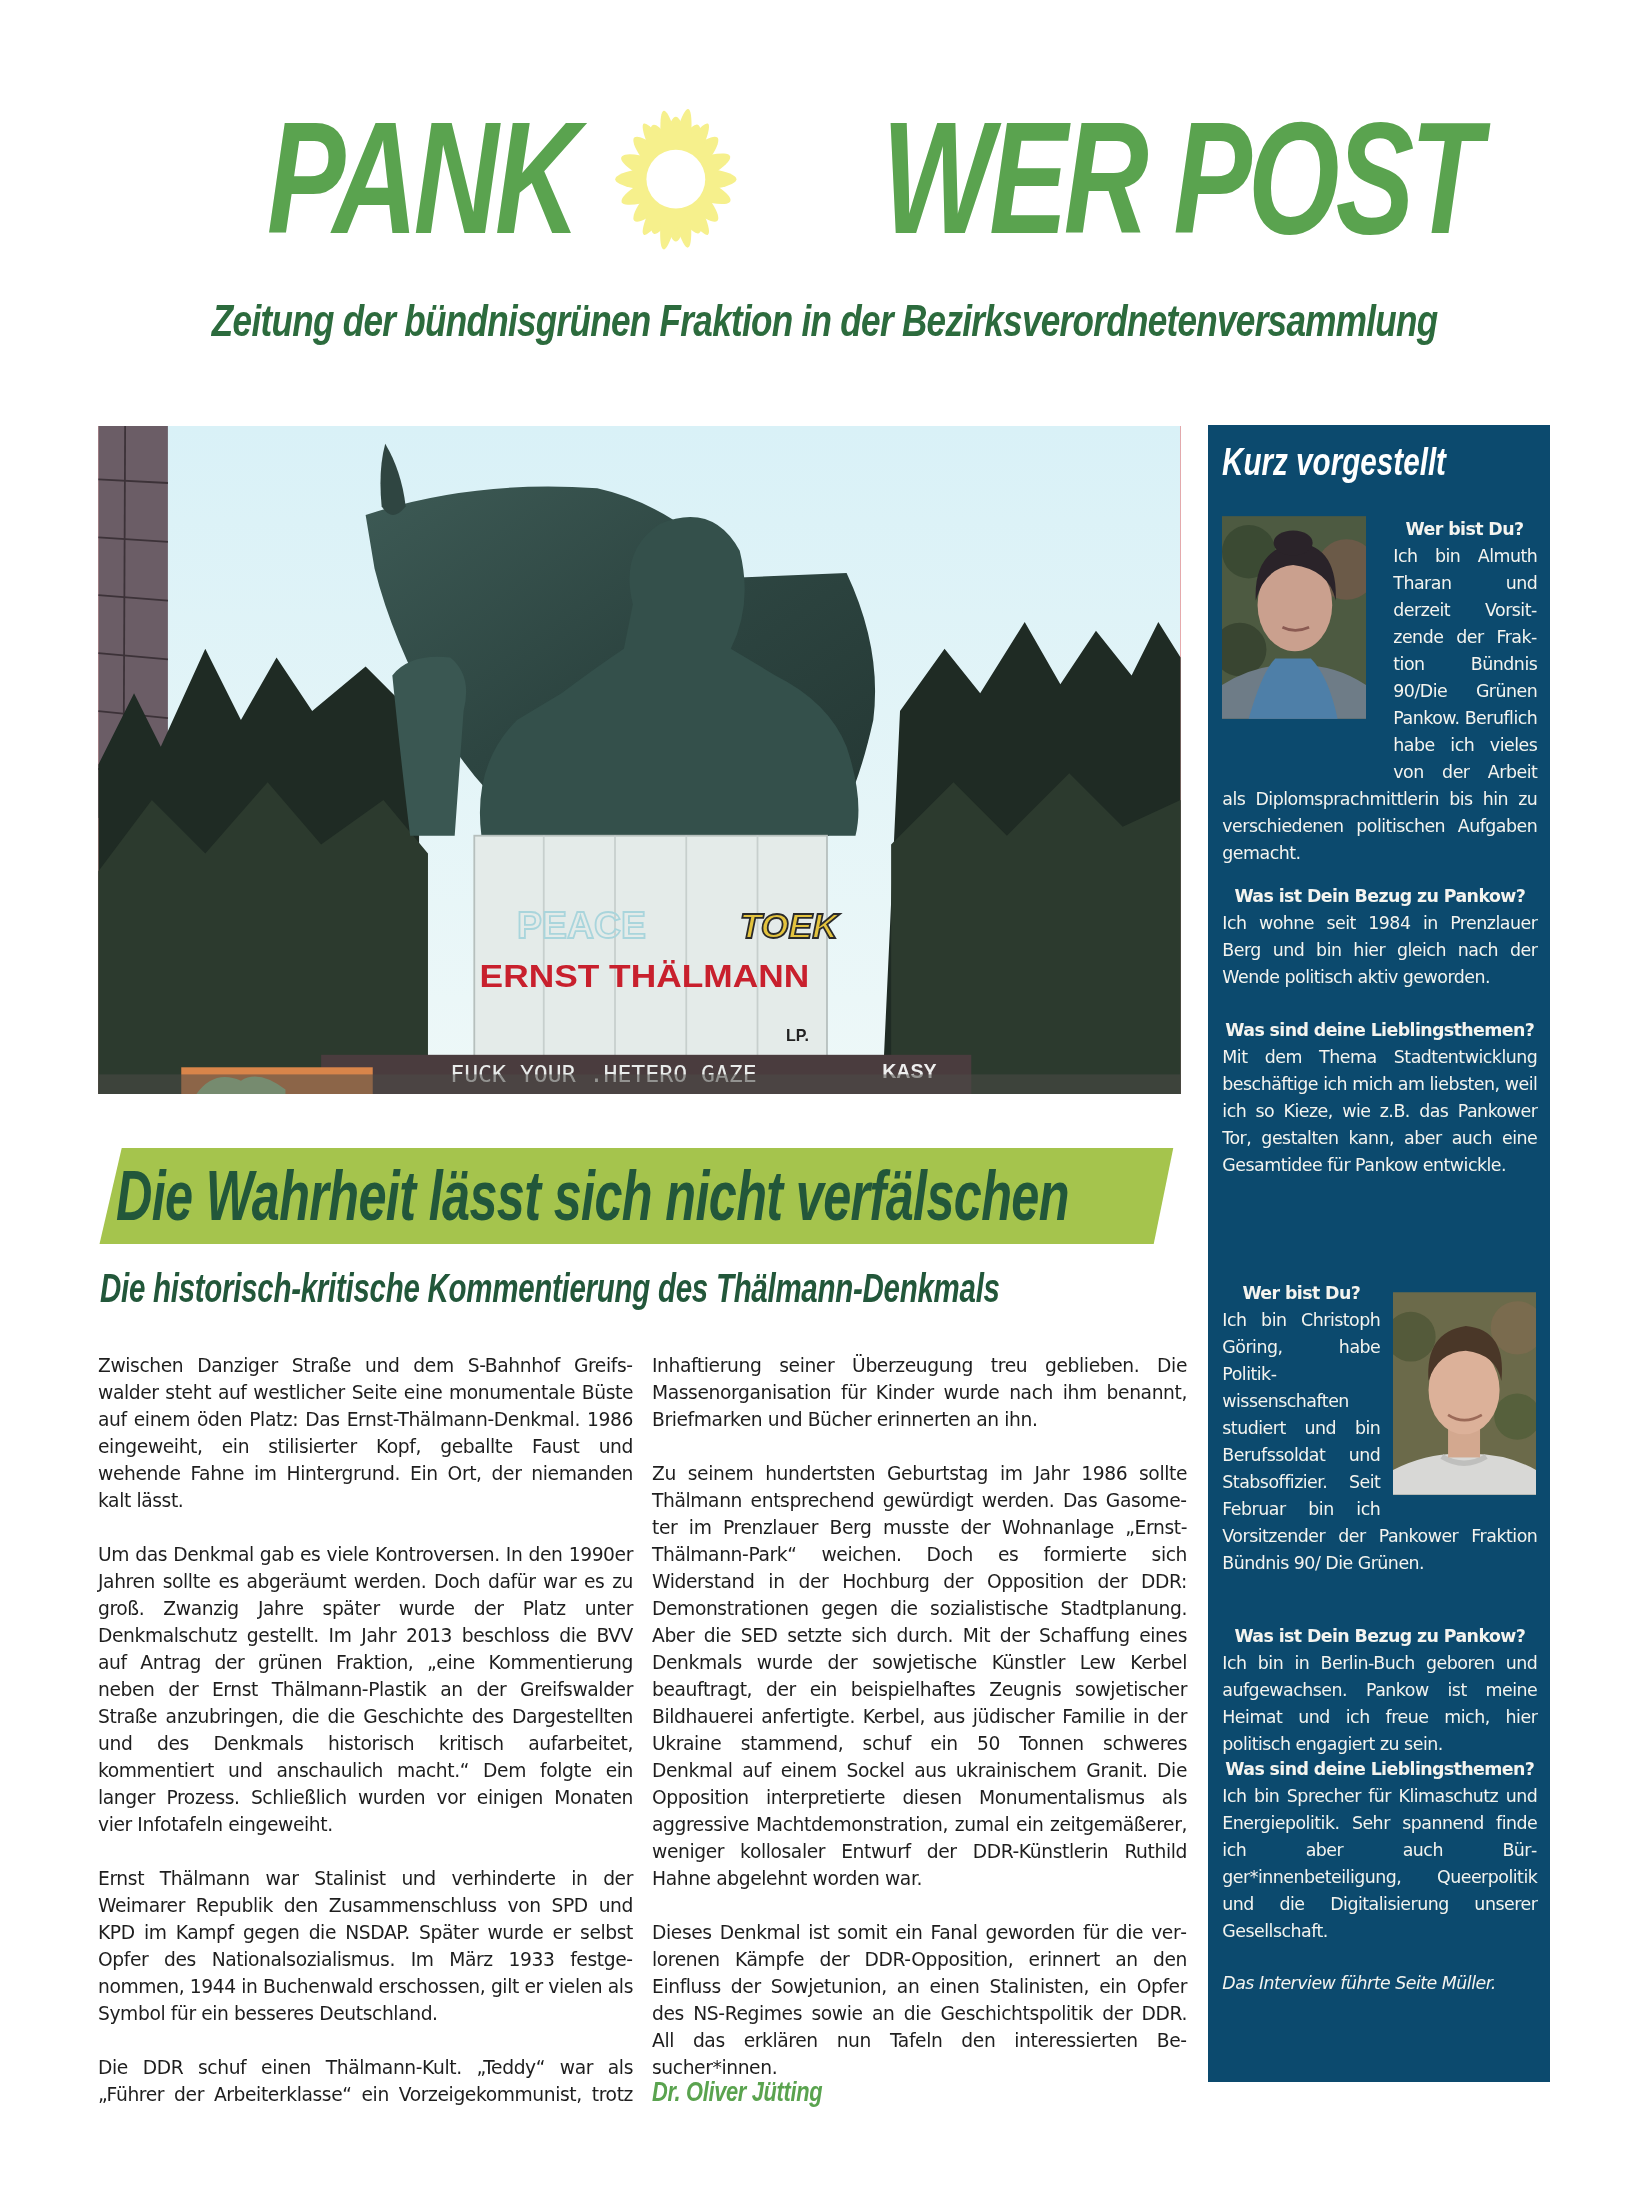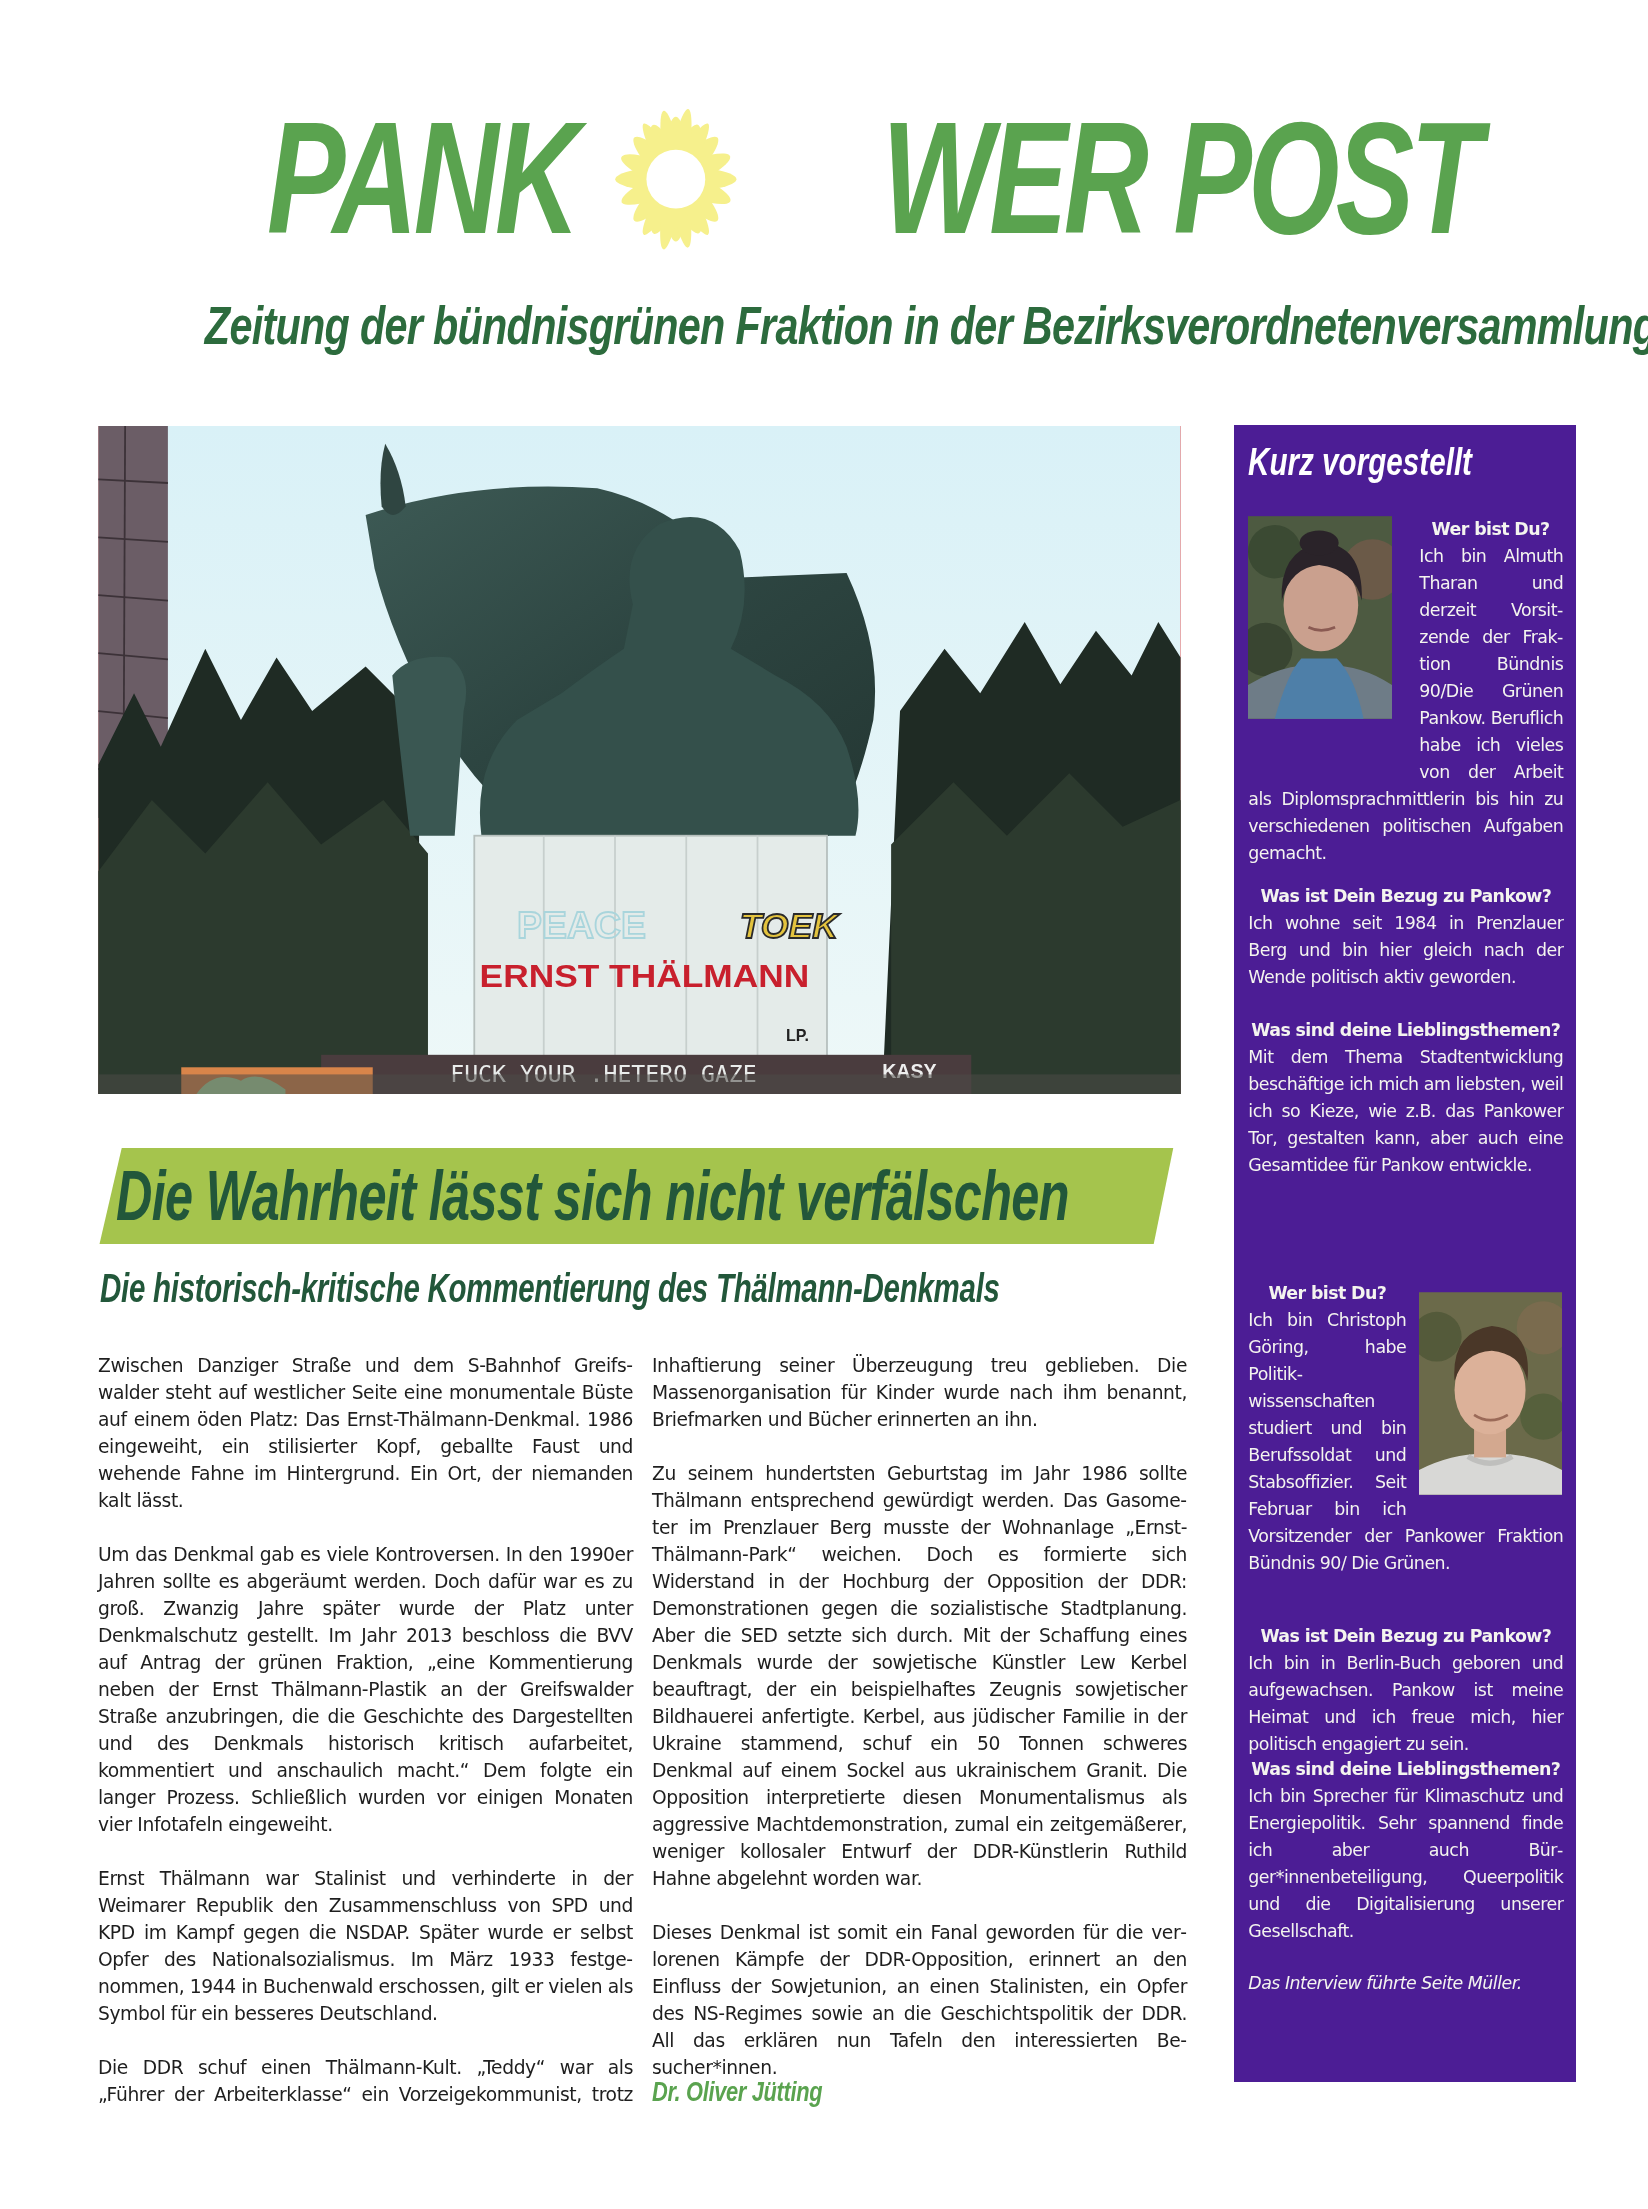--- a/index.html
+++ b/index.html
@@ -7,21 +7,21 @@
 
   
   .masthead { position:absolute; left:0; top:94px; width:1584px; height:205px; }
   .mast-title { position:absolute; left:267px; top:0; width:1141px; height:169px; }
   .mast-word { position:absolute; top:0; font-family:"Liberation Sans", sans-serif; font-weight:bold; font-style:italic;
                font-size:159px; line-height:169px; color:#5aa34f; letter-spacing:-5.3px; transform:scaleX(0.74); transform-origin:left top; white-space:nowrap; }
   .mast-left { left:0; }
   .mast-right { left:615px; }
   .sunflower { position:absolute; left:334px; top:-19.6px; width:147px; height:205px; }
   .mast-sub { position:absolute; left:0; top:201px; width:1649px; text-align:center; font-family:"Liberation Sans", sans-serif;
-              font-weight:bold; font-style:italic; font-size:53px; color:#2c6b3d; letter-spacing:-0.9px; }
+              font-weight:bold; font-style:italic; font-size:45px; color:#2c6b3d; letter-spacing:-0.9px; }
   .mast-sub span { display:inline-block; transform:scaleX(0.78); transform-origin:center; white-space:nowrap; }
 
   
   .hero-photo { position:absolute; left:98px; top:426px; width:1083px; height:668px; overflow:hidden; background:#ef4444; }
   .hero-photo svg { display:block; }
 
   
   .headline-band { position:absolute; left:98px; top:1148px; width:1078px; height:80px; }
   .headline-band svg { position:absolute; left:0; top:0; }
   .headline-text { position:absolute; left:18px; top:7.1px; width:1158px; font-family:"Liberation Sans", sans-serif; font-weight:bold; font-style:italic;
@@ -32,21 +32,21 @@
   
   .article-col { position:absolute; top:1352px; width:535px; font-family:"DejaVu Sans", sans-serif; font-size:18.7px; line-height:27px;
                  color:#1e1e1e; text-align:justify; hyphens:manual; letter-spacing:-0.4px; }
   .col-1 { left:98px; }
   .col-2 { left:652px; }
   .article-col p { margin:0 0 27px 0; }
   .byline { font-family:"Liberation Sans", sans-serif; font-weight:bold; font-style:italic; font-size:28px; color:#5aa34f;
             display:inline-block; transform:scaleX(0.78); transform-origin:left top; white-space:nowrap; margin-top:-3.6px; }
 
   
-  .sidebar { position:absolute; left:1234px; top:425px; width:342px; height:1657px; background:#4c1d95; color:#f4f4ef; }
+  .sidebar { position:absolute; left:1208px; top:425px; width:342px; height:1657px; background:#0c4a6e; color:#f4f4ef; }
   .sidebar-title { position:absolute; left:14.3px; top:14.3px; font-family:"Liberation Sans", sans-serif; font-weight:bold; font-style:italic;
                    font-size:39px; line-height:46px; color:#ffffff; white-space:nowrap; transform:scaleX(0.76); transform-origin:left top; }
   .sb-text { position:absolute; font-family:"DejaVu Sans", sans-serif; font-size:17.4px; line-height:27px; text-align:justify; letter-spacing:-0.5px; }
   .sb-q { font-weight:bold; display:block; text-align:center; letter-spacing:-0.6px; }
   .portrait { position:absolute; overflow:hidden; }
   .credit { font-style:italic; }
 
   .p1 { left:14.3px; top:91px; width:144px; height:203px; }
   .p2 { left:185px; top:867px; width:143px; height:203px; }
 </style>

